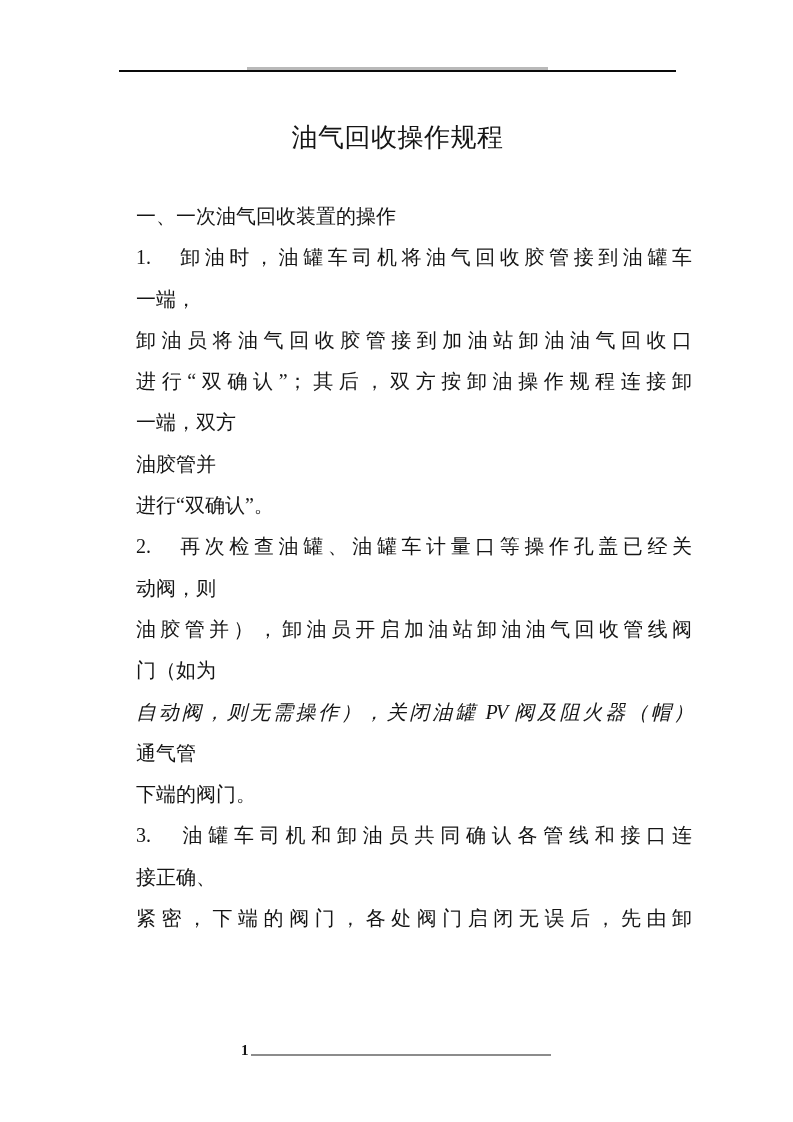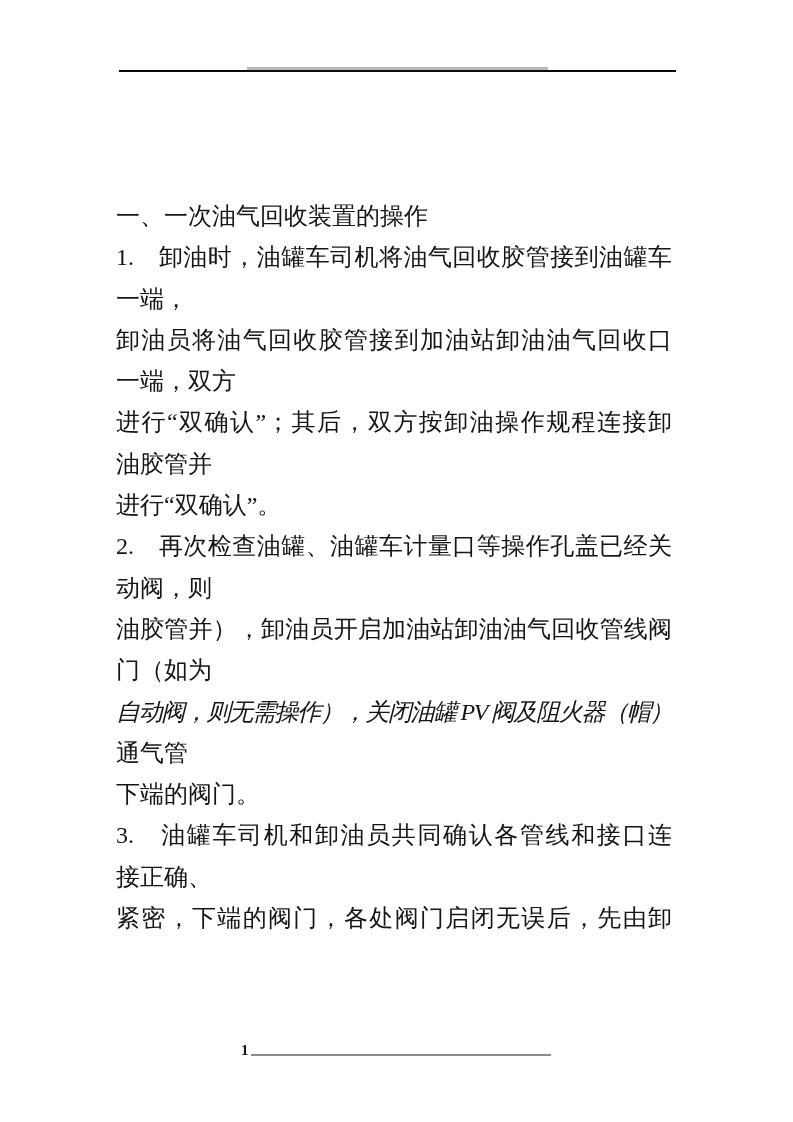--- a/index.html
+++ b/index.html
@@ -41,24 +41,24 @@
     width: 557px;
     text-align: center;
     font-size: 26px;
     line-height: 34px;
     letter-spacing: 0.5px;
     white-space: nowrap;
   }
   
   .body-text {
     position: absolute;
-    left: 116px;
+    left: 136px;
     top: 196px;
     width: 556px;
-    font-size: 24px;
+    font-size: 20px;
   }
   .line {
     line-height: 41.3px;
     height: 41.3px;
     overflow: visible;
   }
   .line.full {
     text-align: justify;
     text-align-last: justify;
   }
@@ -87,28 +87,29 @@
   }
 </style>
 </head>
 <body>
 
 <div class="page">
 
   <div class="header-rule"></div>
   <div class="header-underscore"></div>
 
+  <div class="title">油气回收操作规程</div>
 
   <div class="body-text" id="body-lines">
       <div class="line">一、一次油气回收装置的操作</div>
       <div class="line full">1.　卸油时，油罐车司机将油气回收胶管接到油罐车</div>
       <div class="line">一端，</div>
       <div class="line full">卸油员将油气回收胶管接到加油站卸油油气回收口</div>
+      <div class="line full">进行“双确认”；其后，双方按卸油操作规程连接卸</div>
       <div class="line">一端，双方</div>
-      <div class="line full">进行“双确认”；其后，双方按卸油操作规程连接卸</div>
       <div class="line">油胶管并</div>
       <div class="line">进行“双确认”。</div>
       <div class="line full">2.　再次检查油罐、油罐车计量口等操作孔盖已经关</div>
       <div class="line">动阀，则</div>
       <div class="line full">油胶管并），卸油员开启加油站卸油油气回收管线阀</div>
       <div class="line">门（如为</div>
       <div class="line compress">自动阀，则无需操作），关闭油罐 PV 阀及阻火器（帽）</div>
       <div class="line">通气管</div>
       <div class="line">下端的阀门。</div>
       <div class="line full">3.　油罐车司机和卸油员共同确认各管线和接口连</div>

